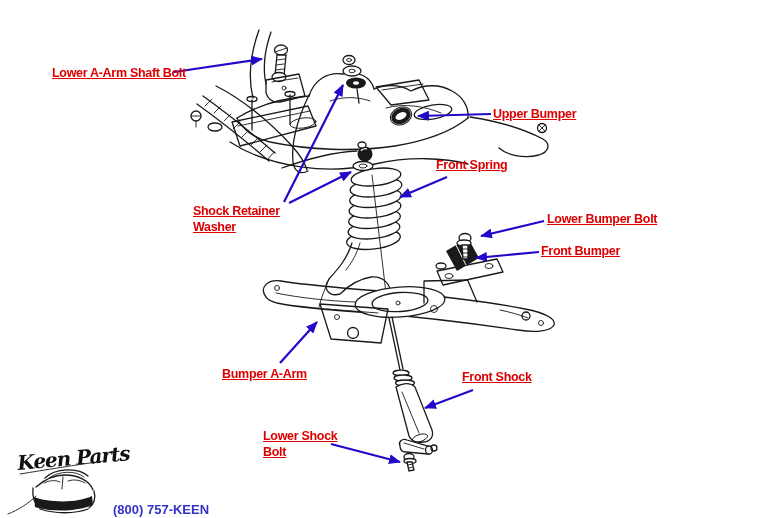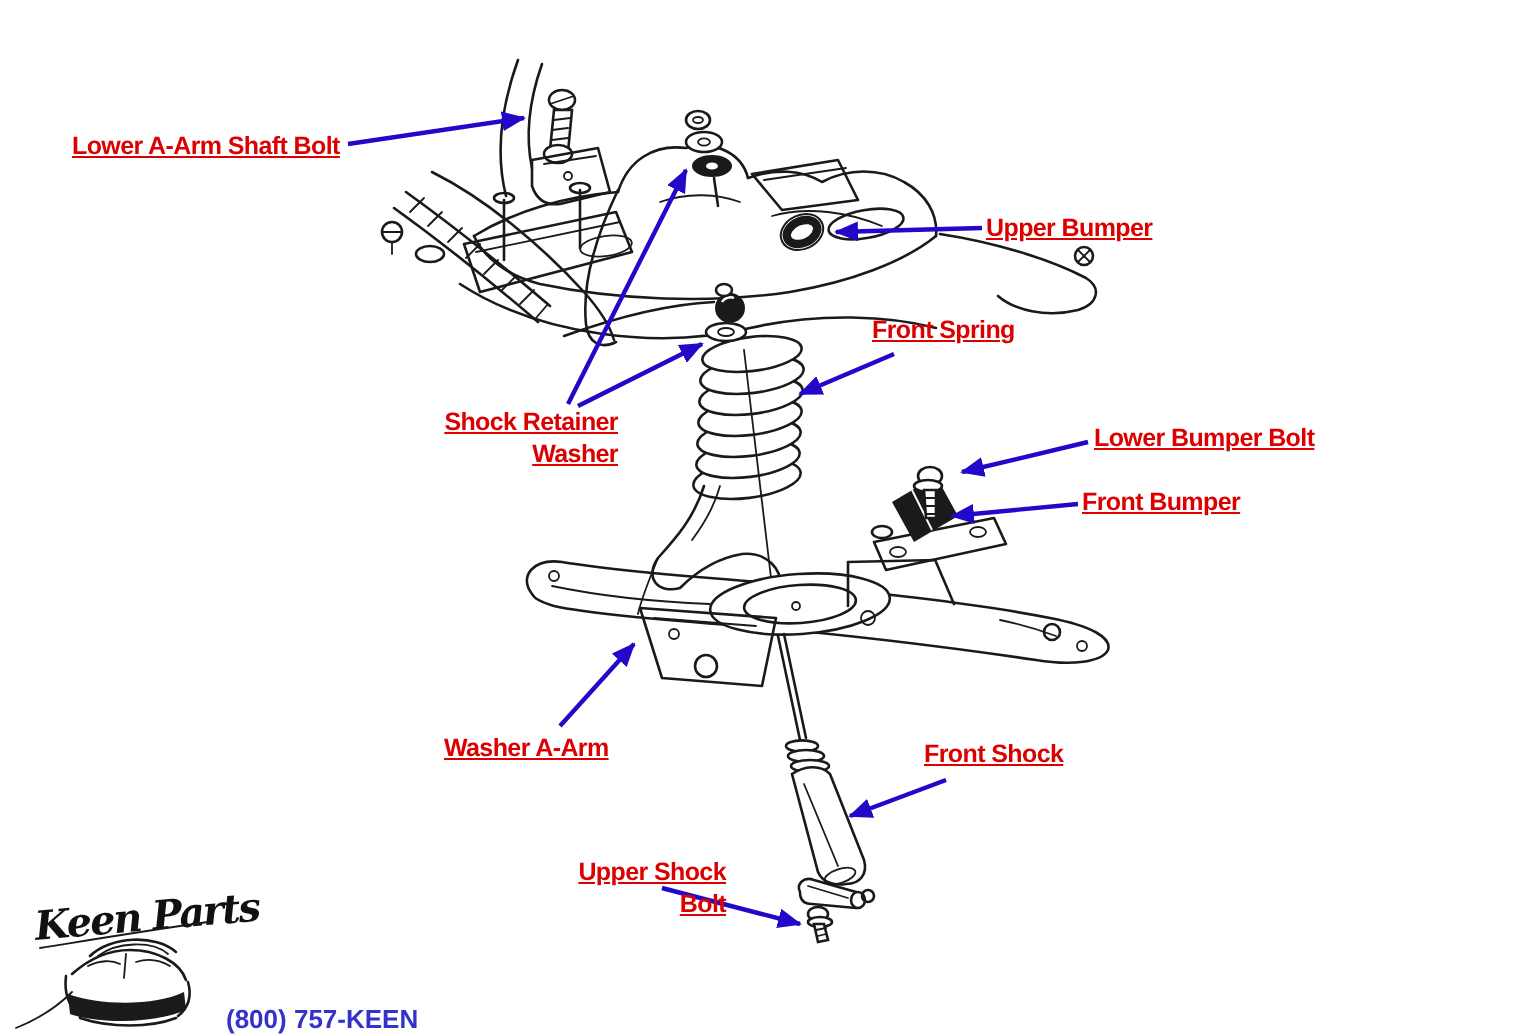--- a/index.html
+++ b/index.html
@@ -2,21 +2,21 @@
 <html style="--label_red: #dd0000; --arrow_blue: #2208c8; --phone_blue: #3333cc; --ink: #1a1a1a;"><head>
 <meta charset="utf-8">
 <style>
   html,body{margin:0;padding:0;background:#fff;}
   .stage{position:relative;width:770px;height:518px;background:#fff;overflow:hidden;
          font-family:"Liberation Sans",sans-serif;}
   .stage svg{position:absolute;left:0;top:0;}
   .part-label{position:absolute;color:var(--label_red,#dd0000);font-weight:bold;
               font-size:12.5px;line-height:16px;letter-spacing:-0.3px;
               text-decoration:underline;white-space:pre-line;cursor:pointer;}
-  .center{text-align:right;}
+  .center{text-align:left;}
   .phone{position:absolute;left:113px;top:482px;color:var(--phone_blue,#3333cc);
          font-weight:bold;font-size:13px;line-height:15px;margin-top:20px;}
   .copyright{position:absolute;left:97px;top:495px;color:#1a1a1a;
              font-size:9.5px;line-height:12px;}
   .ink{stroke:var(--ink,#1a1a1a);fill:none;stroke-width:1.3;stroke-linecap:round;stroke-linejoin:round;}
   .ink-thin{stroke:var(--ink,#1a1a1a);fill:none;stroke-width:0.9;stroke-linecap:round;}
   .ink-fill{fill:var(--ink,#1a1a1a);stroke:none;}
   .wfill{fill:#ffffff;stroke:var(--ink,#1a1a1a);stroke-width:1.3;}
   .arrow{stroke:var(--arrow_blue,#2208c8);stroke-width:2.2;fill:none;}
 </style>
@@ -205,26 +205,26 @@
         <path class="ink" d="M33,488 C32,496 34,503 40,508"></path>
         <path class="ink" d="M94,491 C96,498 94,504 89,508"></path>
         <path class="ink-thin" d="M63,477 L62,489 M44,483 C50,480 56,480 60,482 M68,481 C74,479 80,480 85,483"></path>
         <path class="ink-fill" d="M34,497 C50,503 78,503 92,496 L93,505 C76,512 50,512 35,507 Z"></path>
         <path class="ink" d="M40,509 C55,514 75,514 88,509"></path>
         <path class="ink-thin" d="M8,514 C18,510 28,504 36,496"></path>
       </g>
     </g>
   </svg>
 
-  <div class="part-label" style="left:36px;top:65px;text-align:center;">Lower A-Arm Shaft Bolt</div>
+  <div class="part-label" style="left:52px;top:65px;text-align:center;">Lower A-Arm Shaft Bolt</div>
   <div class="part-label" style="left:493px;top:106px;">Upper Bumper</div>
   <div class="part-label" style="left:436px;top:157px;">Front Spring</div>
   <div class="part-label center" style="left:193px;top:203px;width:116px;">Shock Retainer
 Washer</div>
   <div class="part-label" style="left:547px;top:211px;">Lower Bumper Bolt</div>
   <div class="part-label" style="left:541px;top:243px;">Front Bumper</div>
-  <div class="part-label" style="left:222px;top:366px;">Washer A-Arm</div>
+  <div class="part-label" style="left:222px;top:366px;">Bumper A-Arm</div>
   <div class="part-label" style="left:462px;top:369px;">Front Shock</div>
-  <div class="part-label center" style="left:263px;top:428px;width:100px;">Upper Shock
+  <div class="part-label center" style="left:263px;top:428px;width:100px;">Lower Shock
 Bolt</div>
 
   <div class="phone">(800) 757-KEEN</div>
 </div>
 
 </body></html>

